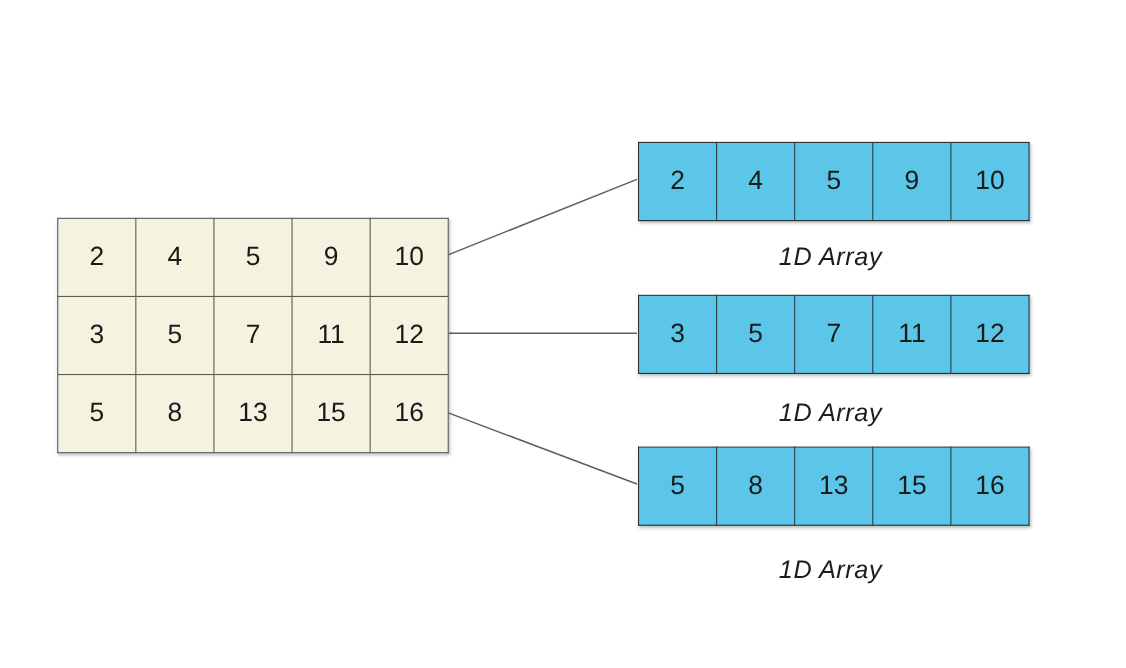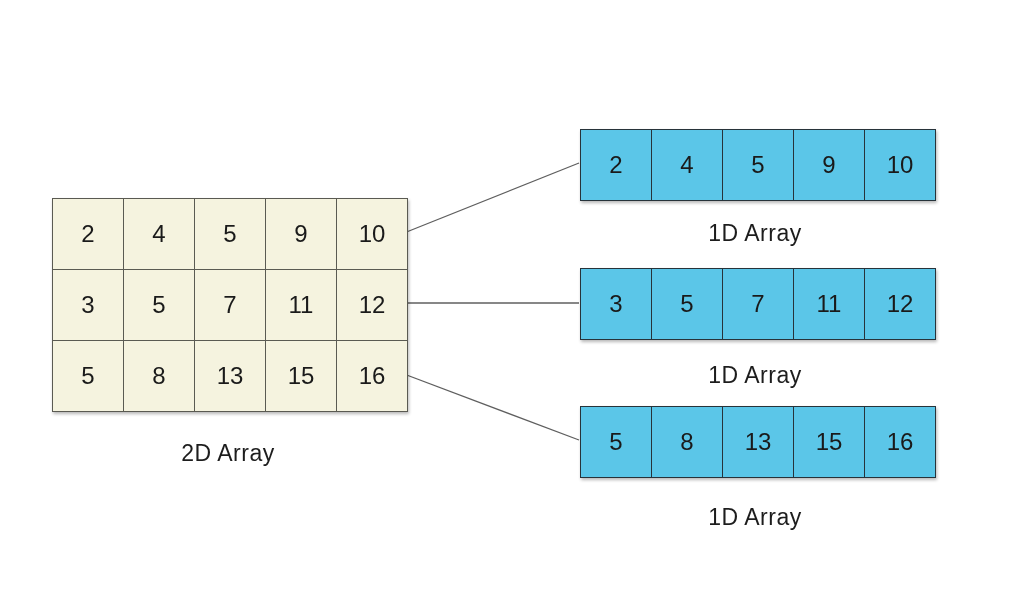--- a/index.html
+++ b/index.html
@@ -62,20 +62,21 @@
   .arr1d-a { top: 129px; }
   .arr1d-b { top: 268px; }
   .arr1d-c { top: 406px; }
   .lbl {
     position: absolute;
     width: 220px;
     text-align: center;
     font-size: 23px;
     letter-spacing: 0.5px;
     color: #1d1d1d;
+    font-style: italic;
   }
   .lbl-2d  { left: 118px; top: 440px; }
   .lbl-1d-a { left: 645px; top: 220px; }
   .lbl-1d-b { left: 645px; top: 362px; }
   .lbl-1d-c { left: 645px; top: 504px; }
 </style>
 </head>
 <body>
 
 <div class="canvas">
@@ -104,21 +105,20 @@
       </tr>
       <tr>
         <td>5</td>
         <td>8</td>
         <td>13</td>
         <td>15</td>
         <td>16</td>
       </tr>
     </tbody>
   </table>
-  <div class="lbl lbl-2d">2D Array</div>
 
   <table class="arr arr1d arr1d-a">
     <tbody>
       <tr>
         <td>2</td>
         <td>4</td>
         <td>5</td>
         <td>9</td>
         <td>10</td>
       </tr>

